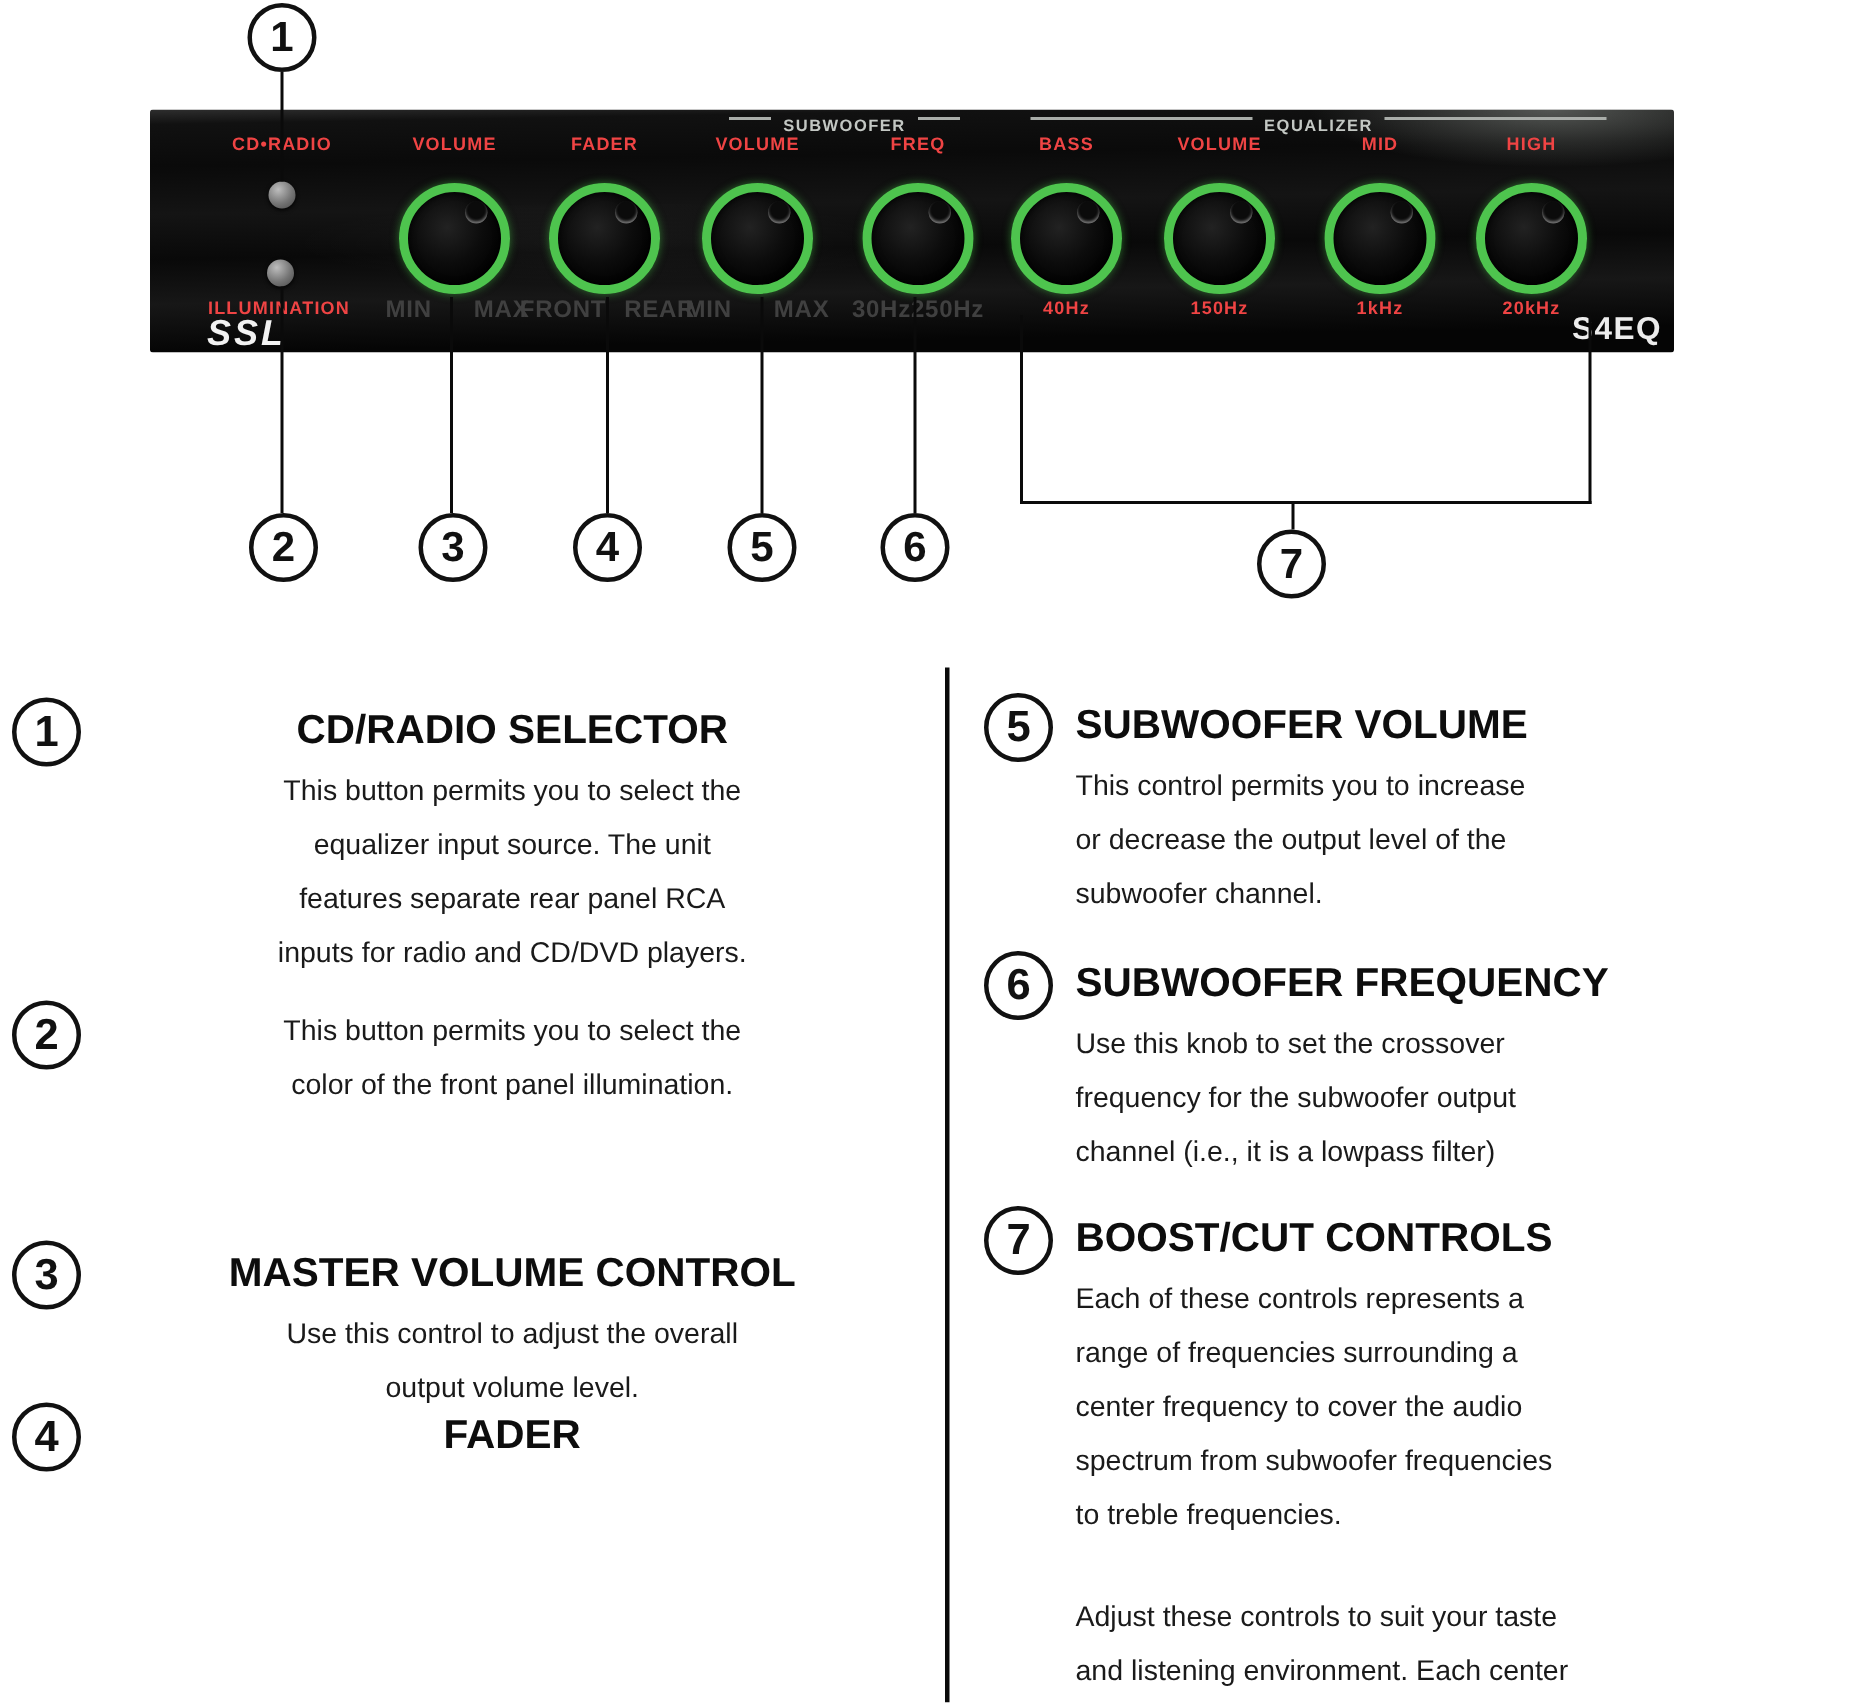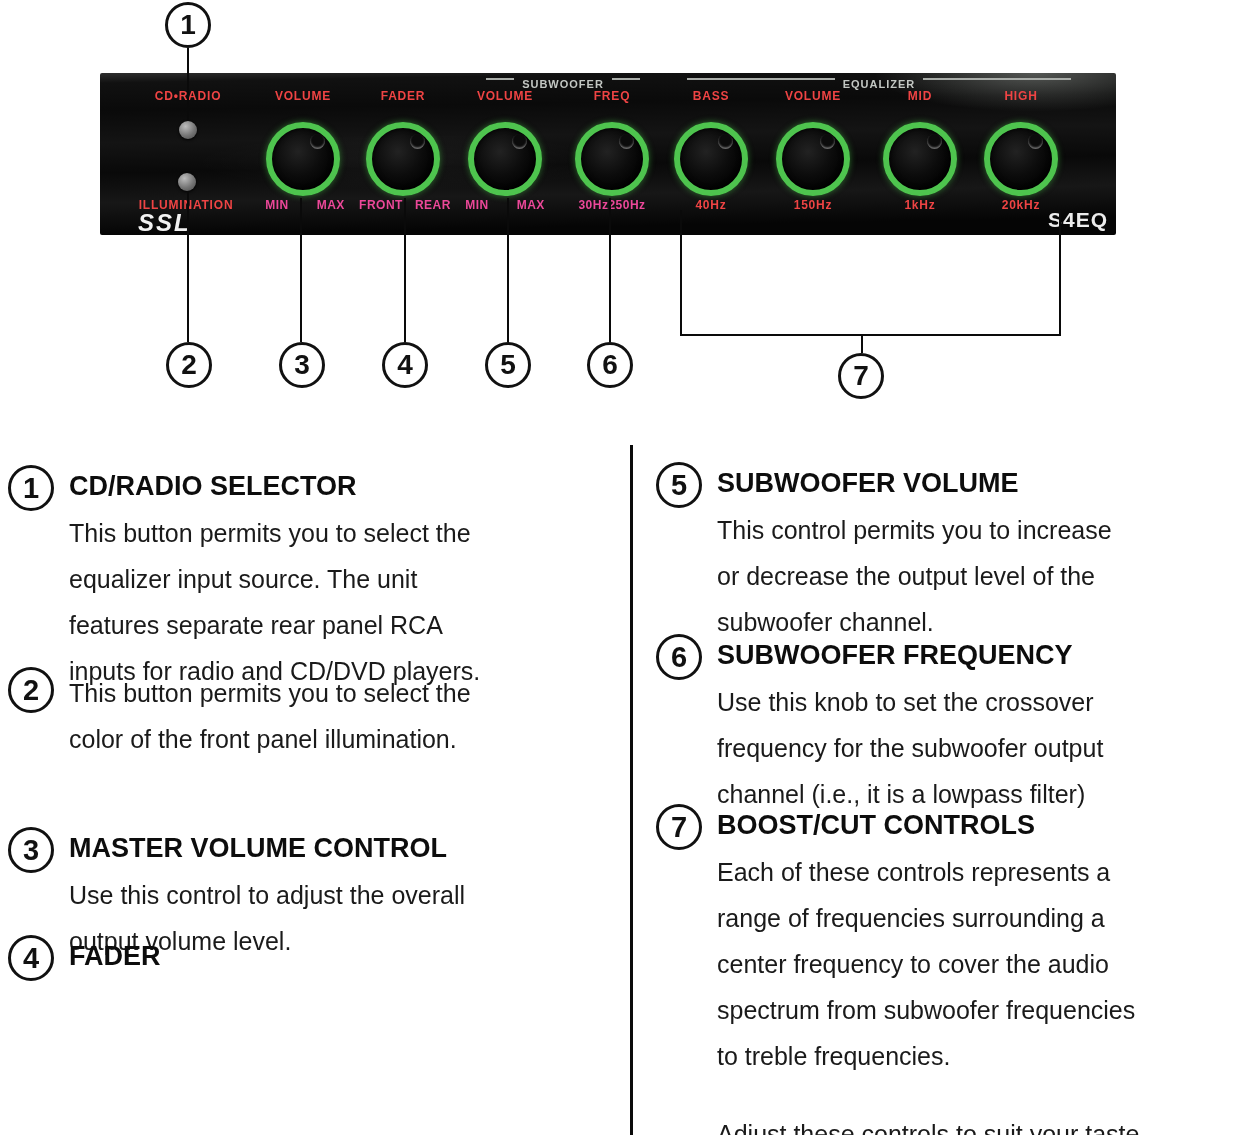--- a/index.html
+++ b/index.html
@@ -35,21 +35,21 @@
     background:radial-gradient(circle at 42% 38%, #222222 0%, #0c0c0c 45%, #000000 78%);
     box-shadow:0 0 6px rgba(70,190,70,0.55), inset 0 0 5px #000;
   }
   .knob::after {
     content:""; position:absolute; top:6px; right:9px; width:15px; height:15px;
     border-radius:50%; background:#0b0b0b;
     box-shadow:inset 0 -1.5px 2px rgba(205,205,205,0.55);
   }
   .marks {
     position:absolute; top:198px; display:flex; justify-content:center;
-    font-size:12px; font-weight:bold; letter-spacing:0.5px; color:#ec4899; white-space:nowrap;
+    font-size:16px; font-weight:bold; letter-spacing:0.5px; color:#404040; white-space:nowrap;
   }
   .led {
     position:absolute; width:18px; height:18px; border-radius:50%;
     background:radial-gradient(circle at 36% 30%, #bdbdbd, #757575 55%, #474747);
     box-shadow:0 1px 3px #000;
   }
   .brand {
     position:absolute; left:138px; top:209px; font-size:24px; font-weight:900;
     font-style:italic; letter-spacing:2px; color:#f2f2f2;text-align:right;
   }
@@ -69,23 +69,23 @@
 
   
   .divider { position:absolute; left:630px; top:445px; width:3px; height:690px; background:#0a0a0a; }
   .legend-item { position:absolute; display:flex; gap:15px; }
   .lnum {
     flex:0 0 46px; width:46px; height:46px; border:3px solid #111; border-radius:50%;
     background:#fff; color:#111; text-align:center;
     font-size:29px; font-weight:bold; line-height:40px;
   }
   .ltext h3 { font-size:27px; font-weight:bold; line-height:42px; color:#0d0d0d; white-space:nowrap; }
-  .ltext p  { font-size:25px; line-height:46px; color:#1a1a1a; margin-top:3px; white-space:pre-line; }
+  .ltext p  { font-size:19px; line-height:36px; color:#1a1a1a; margin-top:3px; white-space:pre-line; }
   .ltext p.second { margin-top:32px; }
-  .col-left  .ltext { width:545px; }
+  .col-left  .ltext { width:545px;text-align:center; }
   .col-right .ltext { width:535px; }
 </style>
 </head>
 <body>
 
 <div class="page">
 
   <div class="panel"></div>
 
   <div class="sec" style="left:478px; top:78px; width:170px;">

